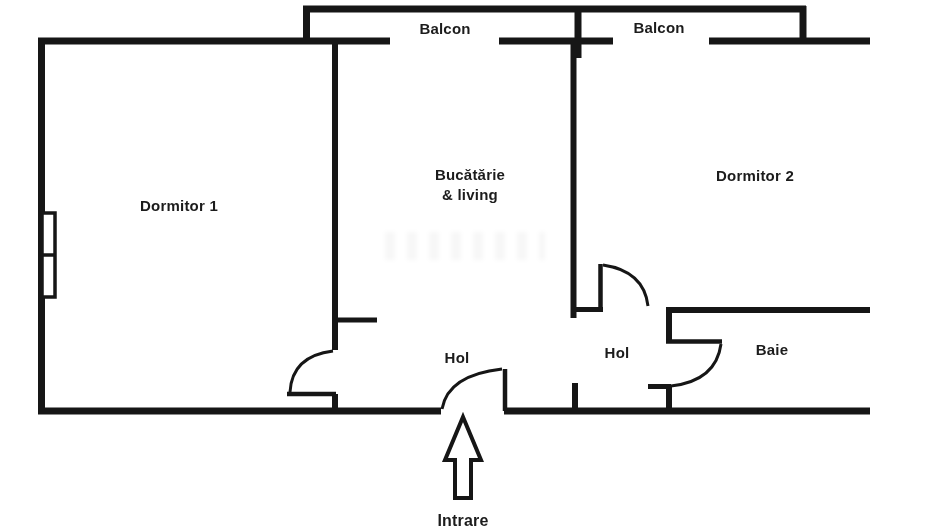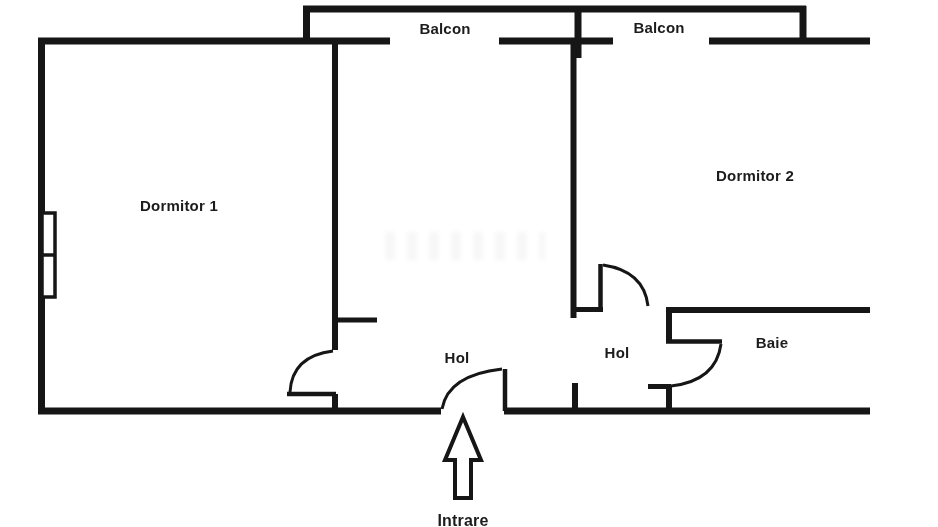--- a/index.html
+++ b/index.html
@@ -125,24 +125,28 @@
   </svg>
 
   <div class="watermark"></div>
 
   <div class="room-label" style="left:445px; top:19px;">Balcon</div>
 
   <div class="room-label" style="left:659px; top:18px;">Balcon</div>
 
   <div class="room-label" style="left:179px; top:196px;text-align:center;">Dormitor 1</div>
 
+  <div class="room-label" style="left:470px; top:165px;">
+    <div>Bucătărie</div>
+    <div>&amp; living</div>
+  </div>
 
   <div class="room-label" style="left:755px; top:166px;text-align:center;">Dormitor 2</div>
 
   <div class="room-label" style="left:457px; top:348px;">Hol</div>
 
   <div class="room-label" style="left:617px; top:343px;">Hol</div>
 
-  <div class="room-label" style="left:772px; top:333px;">Baie</div>
+  <div class="room-label" style="left:772px; top:340px;">Baie</div>
 
   <div class="room-label" style="left:463px; top:511px; font-size:16px;">Intrare</div>
 
 </div>
 
 </body></html>

